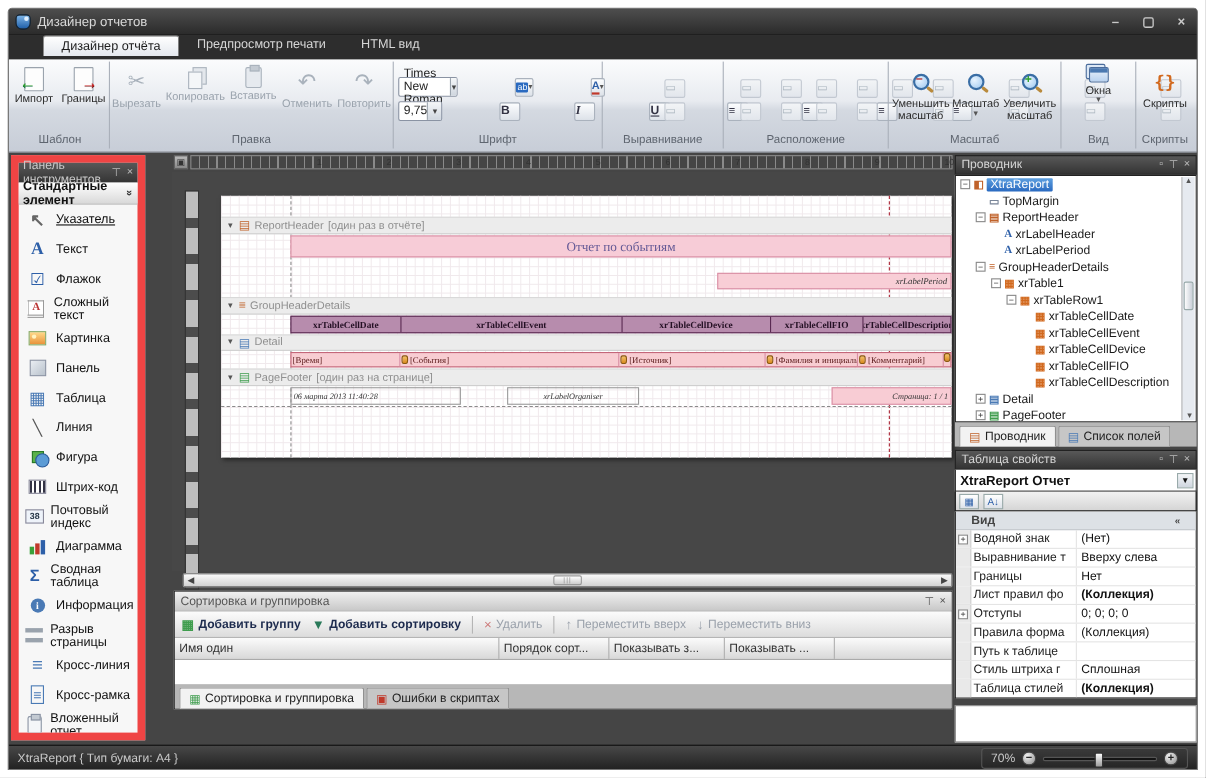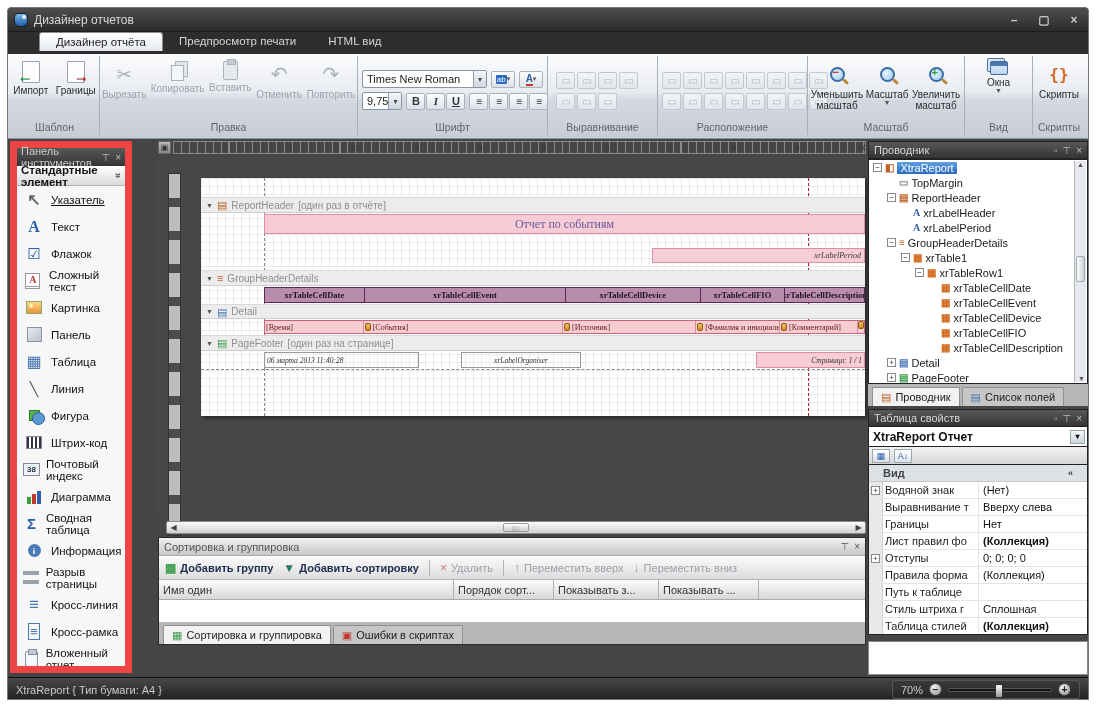--- a/index.html
+++ b/index.html
@@ -44,21 +44,21 @@
   .mag::after { content:""; position:absolute; width:7px; height:3px; background:#b98a3c; right:-6px; bottom:-3px; transform:rotate(40deg); border-radius:2px; }
   .mag .sign { position:absolute; left:1px; top:-3px; font-size:11px; font-weight:bold; }
   .sign.minus { color:#b33; } .sign.plus { color:#2ea02e; }
   .ic-windows-icon { width:18px; height:14px; background:linear-gradient(#eaf2fb,#b9d2ef); border:1px solid #4a6c9b; border-radius:2px; box-shadow:-3px -3px 0 -1px #dbe7f5,-3px -3px 0 0 #4a6c9b; position:relative; }
   .ic-windows-icon::after { content:""; position:absolute; left:0; top:0; right:0; height:4px; background:#4a78b0; }
   .ic-scripts-icon::before { content:"{}"; font-size:16px; font-weight:bold; color:#d2691e; font-family:"DejaVu Sans Mono",monospace; }
 
   
   .combo { background:#fff; border:1px solid #8a93a3; border-radius:2px; height:18px; display:flex; align-items:center; font-size:11px; color:#222; padding-left:4px; }
   .combo .carrow { margin-left:auto; width:13px; height:100%; background:linear-gradient(#f4f6f8,#cfd6df); border-left:1px solid #9aa3ad; font-size:8px; color:#444; display:flex; align-items:center; justify-content:center; }
-  .sbtn { width:19px; height:17px; border:1px solid #aab2bd; border-radius:2px; background:linear-gradient(#fcfdfe,#dde2e9); display:flex; align-items:center; justify-content:center; font-size:11px; color:#334; }
+  .sbtn { width:19px; height:17px; border:1px solid #aab2bd; border-radius:2px; background:linear-gradient(#fcfdfe,#dde2e9); display:flex; align-items:center; justify-content:space-between; font-size:11px; color:#334;margin-left:48px; }
   .sbtn.dis { color:#aab4be; background:linear-gradient(#f2f4f6,#e2e6ec); border-color:#c2c8d1; }
   .sbtn.glyphsm { font-size:10px; letter-spacing:-1px; }
   .fontrow { display:flex; gap:4px; align-items:center; }
 
   
   .main { position:absolute; left:0; top:131px; width:100%; height:538px; background:#454545; }
 
   
   .toolbox { position:absolute; left:2px; top:2px; width:122px; height:532px; background:#f7f7f7; border:7px solid #ef4444; display:flex; flex-direction:column; }
   .tbx-title { height:18px; background:linear-gradient(#585858,#343434); color:#c9c9c9; font-size:11px; display:flex; align-items:center; padding:0 4px; }

